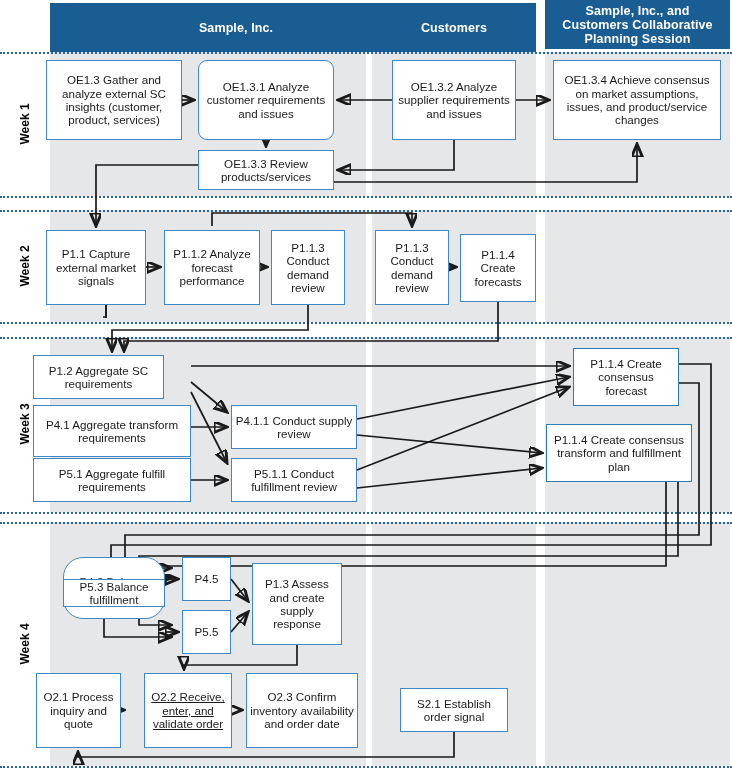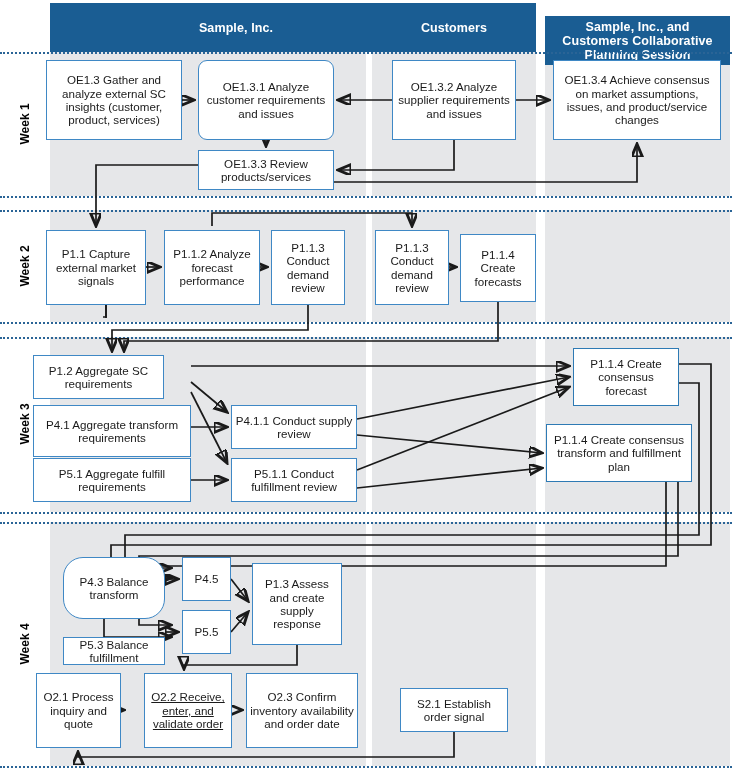--- a/index.html
+++ b/index.html
@@ -54,21 +54,21 @@
 
   <div class="gutter" style="left:366px;top:52px;width:6px;height:714px;"></div>
   <div class="gutter" style="left:536px;top:52px;width:9px;height:714px;"></div>
 
   <div class="col-head" style="left:50px;top:3px;width:316px;height:49px;padding-left:28px;">
     <span>Sample, Inc.</span>
   </div>
   <div class="col-head" style="left:372px;top:3px;width:164px;height:49px;">
     <span>Customers</span>
   </div>
-  <div class="col-head" style="left:545px;top:16px;width:185px;height:49px;padding:0 8px;box-sizing:border-box;">
+  <div class="col-head" style="left:545px;top:0;width:185px;height:49px;padding:0 8px;box-sizing:border-box;">
     <span>Sample, Inc., and Customers Collaborative Planning Session</span>
   </div>
 
   <div class="rowsep" style="top:52px;width:732px;"></div>
   <div class="rowsep" style="top:196px;width:732px;"></div>
   <div class="rowsep" style="top:210px;width:732px;"></div>
   <div class="rowsep" style="top:322px;width:732px;"></div>
   <div class="rowsep" style="top:337px;width:732px;"></div>
   <div class="rowsep" style="top:512px;width:732px;"></div>
   <div class="rowsep" style="top:522px;width:732px;"></div>
@@ -193,21 +193,21 @@
   <div class="node dark" style="left:573px;top:348px;width:106px;height:58px;">
       <span>P1.1.4 Create consensus forecast</span>
     </div>
   <div class="node dark" style="left:546px;top:424px;width:146px;height:58px;">
       <span>P1.1.4 Create consensus transform and fulfillment plan</span>
     </div>
 
   <div class="node" style="left:63px;top:557px;width:102px;height:62px;border-radius:20px;">
       <span>P4.3 Balance transform</span>
     </div>
-  <div class="node" style="left:63px;top:637px;width:102px;height:28px;">
+  <div class="node" style="left:63px;top:579px;width:102px;height:28px;">
       <span>P5.3 Balance fulfillment</span>
     </div>
   <div class="node" style="left:182px;top:557px;width:49px;height:44px;">
       <span>P4.5</span>
     </div>
   <div class="node" style="left:182px;top:610px;width:49px;height:44px;">
       <span>P5.5</span>
     </div>
   <div class="node" style="left:252px;top:563px;width:90px;height:82px;">
       <span>P1.3 Assess and create supply response</span>

